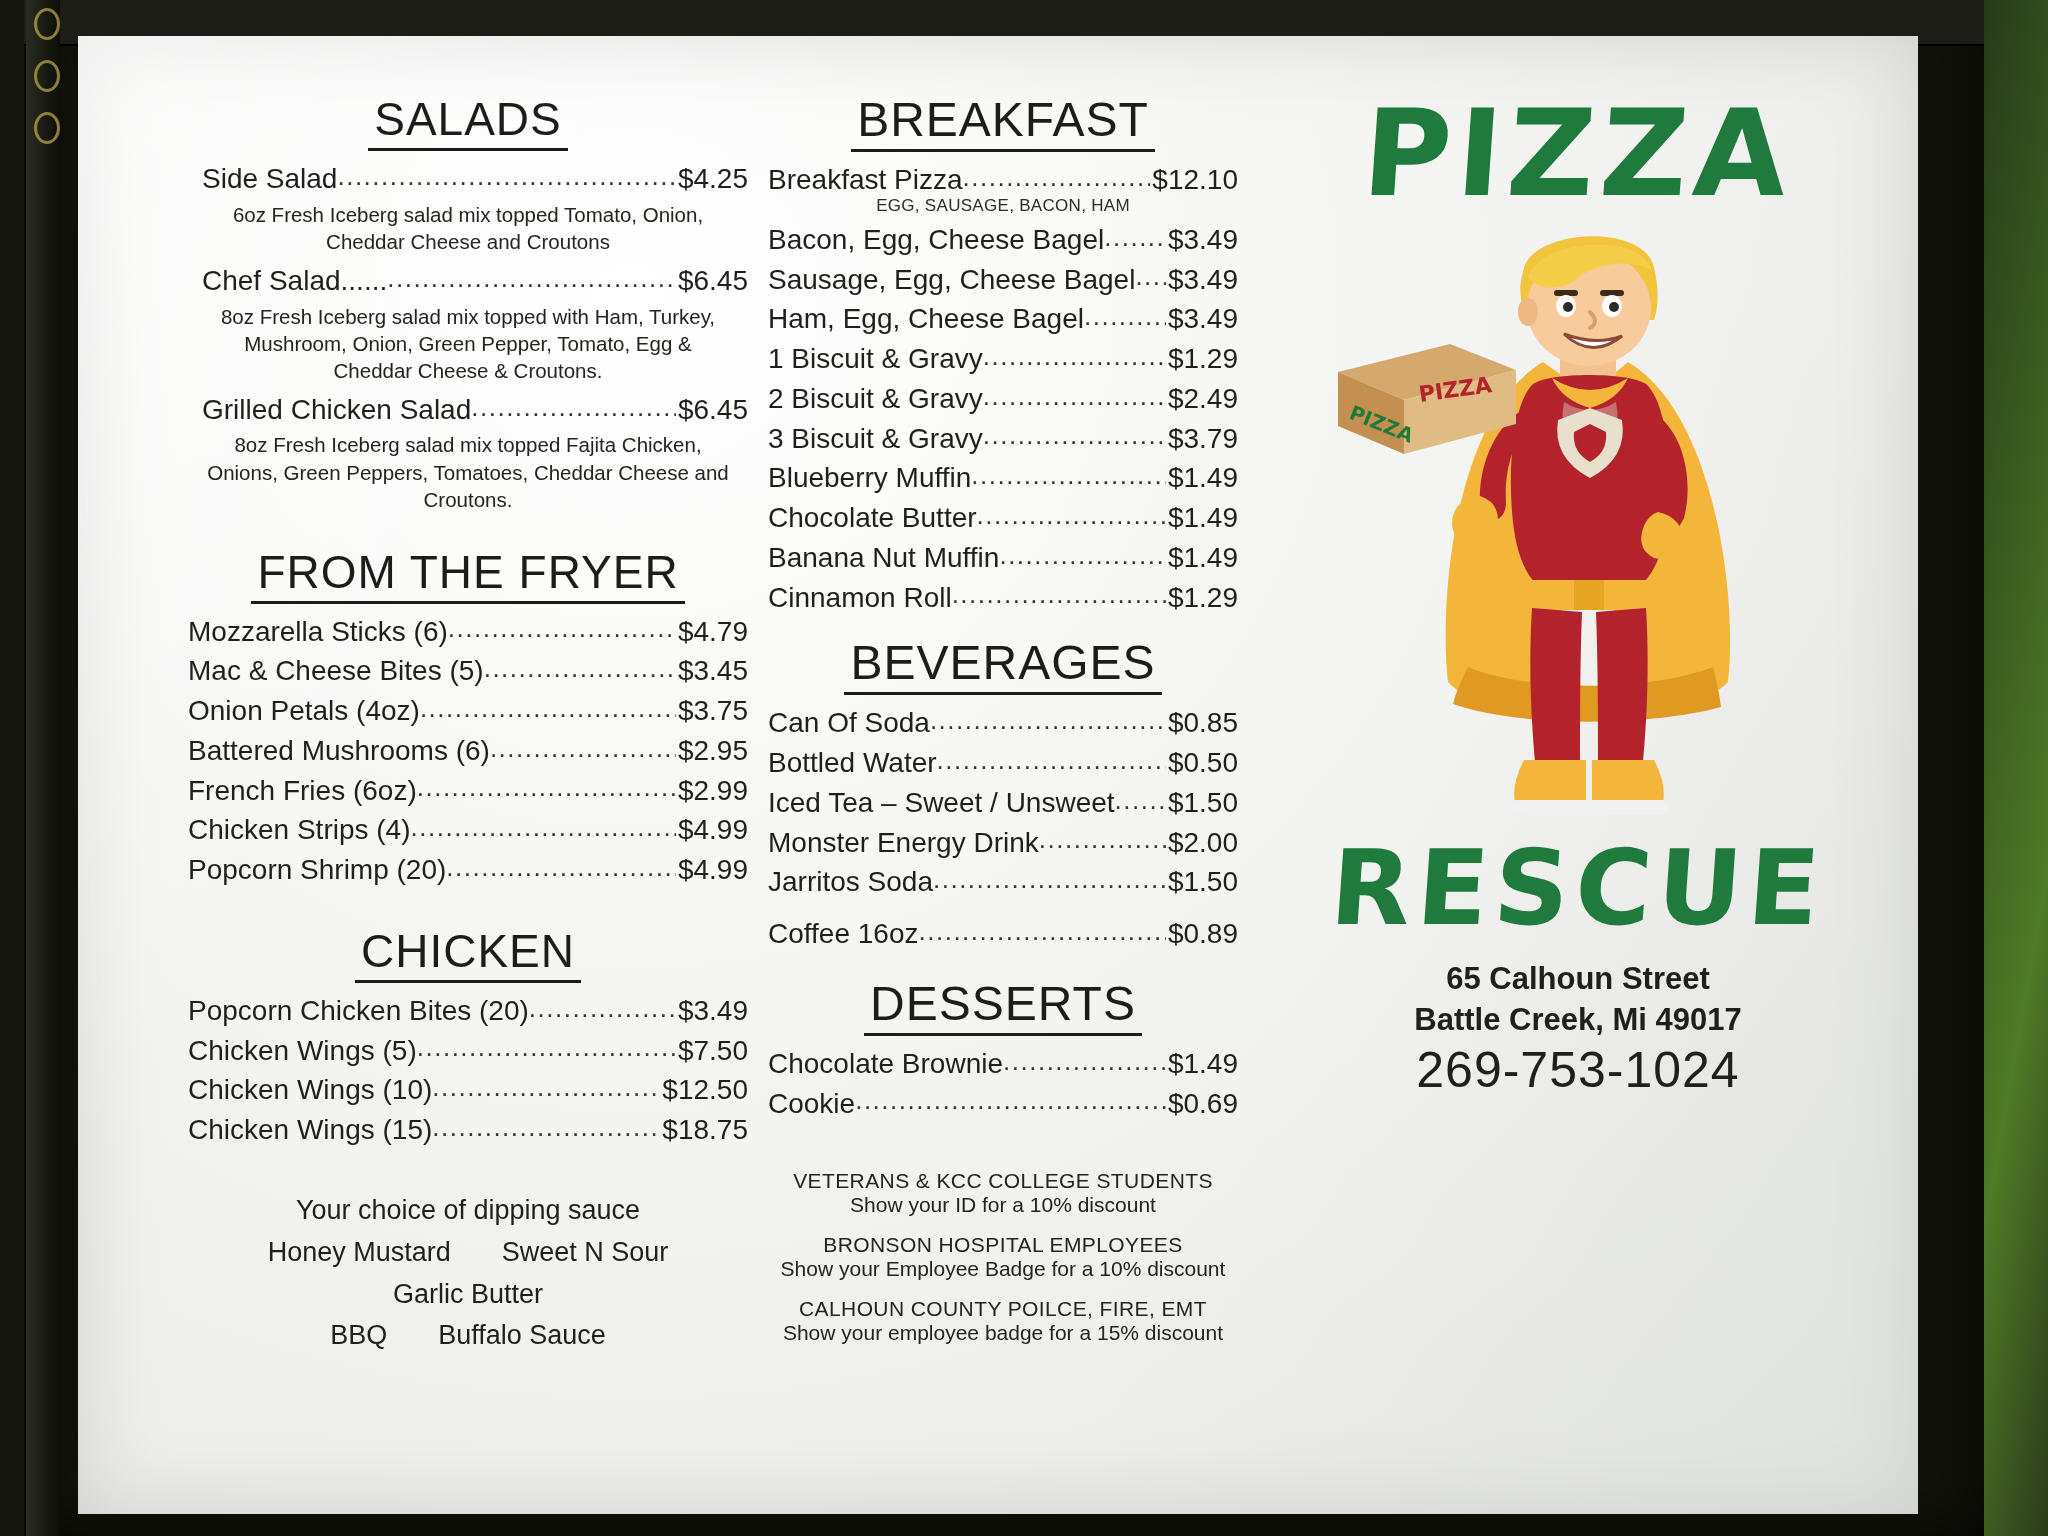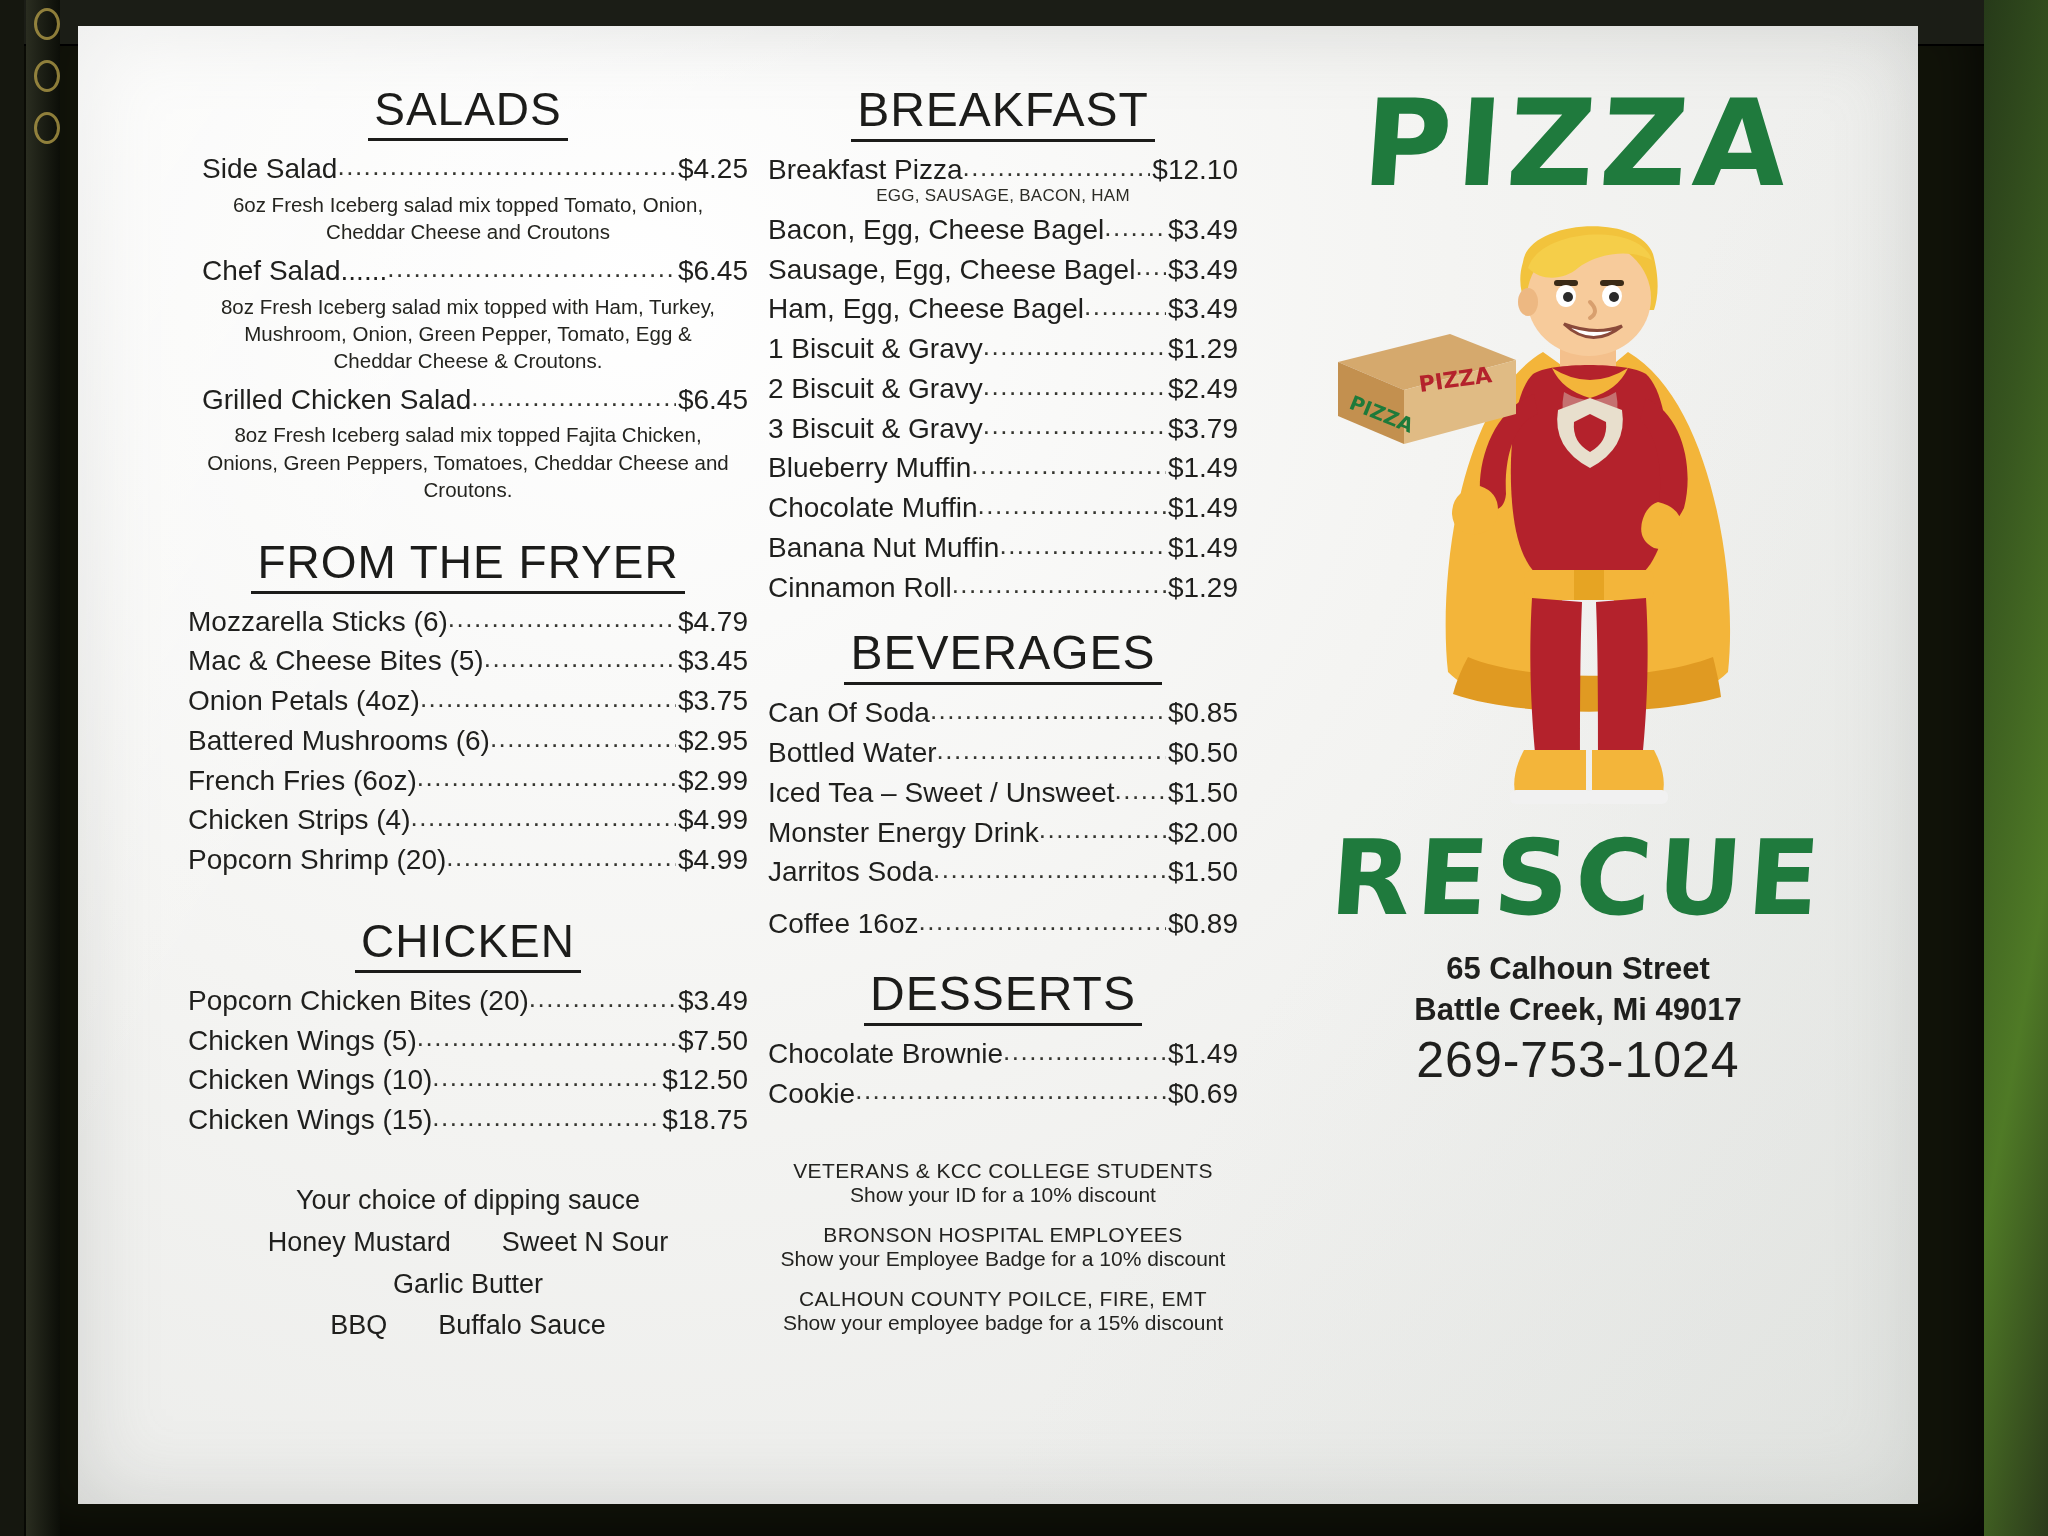--- a/index.html
+++ b/index.html
@@ -52,21 +52,21 @@
     left: 8px;
     width: 20px; height: 26px;
     border: 3px solid #b8a24a;
     border-radius: 50%;
     opacity: .75;
   }
 
   
   #paper {
     position: absolute;
-    left: 78px; top: 26px;
+    left: 78px; top: 36px;
     width: 1840px; height: 1478px;
     background:
       radial-gradient(ellipse at 30% 18%, #ffffff 0%, #f4f4f2 45%, #e7e8e6 100%);
     box-shadow: inset 0 0 80px rgba(120,125,120,.25);
   }
   #paper-sheen {
     position: absolute; inset: 0;
     background: linear-gradient(125deg, rgba(255,255,255,.55) 0%, rgba(255,255,255,0) 28%),
                 linear-gradient(300deg, rgba(210,215,210,.35) 0%, rgba(255,255,255,0) 35%);
     pointer-events: none;
@@ -376,21 +376,21 @@
         <span class="nm">3 Biscuit &amp; Gravy</span>
         <span class="dots">................................................................</span>
         <span class="pr">$3.79</span>
       </div>
       <div class="item">
         <span class="nm">Blueberry Muffin</span>
         <span class="dots">................................................................</span>
         <span class="pr">$1.49</span>
       </div>
       <div class="item">
-        <span class="nm">Chocolate Muffin</span>
+        <span class="nm">Chocolate Butter</span>
         <span class="dots">................................................................</span>
         <span class="pr">$1.49</span>
       </div>
       <div class="item">
         <span class="nm">Banana Nut Muffin</span>
         <span class="dots">................................................................</span>
         <span class="pr">$1.49</span>
       </div>
       <div class="item">
         <span class="nm">Cinnamon Roll</span>

